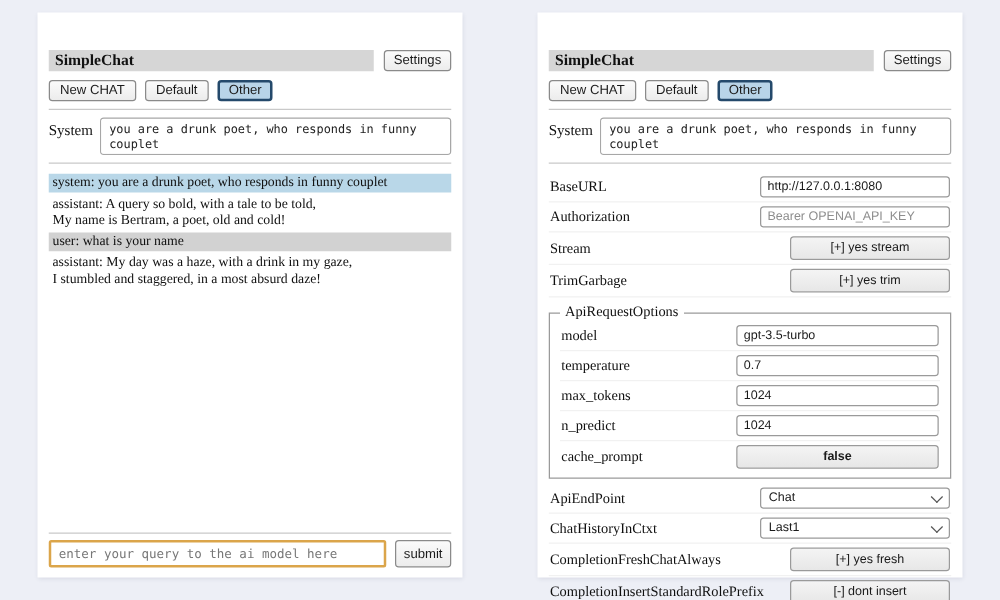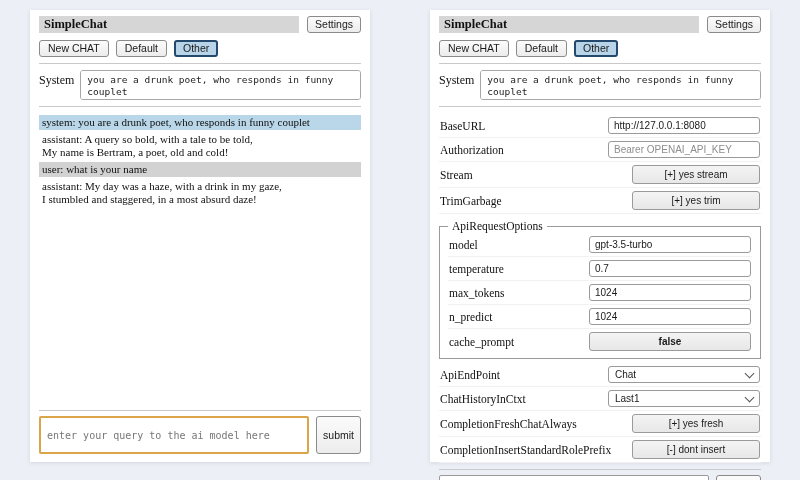--- a/index.html
+++ b/index.html
@@ -13,21 +13,21 @@
     position:absolute;top:10px;width:340px;height:452px;
     background:#ffffff;
     box-shadow:0 1px 4px rgba(40,50,90,0.12);
     display:flex;flex-direction:column;
     padding:6px 9px 8px 9px;box-sizing:border-box;
   }
   #chat-panel{left:30px;}
   #settings-panel{left:430px;}
 
   
-  .title-row{display:flex;align-items:flex-start;gap:8px;}
+  .title-row{display:flex;align-items:flex-start;gap:8px;margin-top:24px;}
   .titlebar{
     flex:1;background:#d6d6d6;color:#111;
     font-weight:bold;font-size:12.5px;line-height:15px;
     padding:1px 5px;
   }
   .btn{
     font-family:"Liberation Sans", sans-serif;
     font-size:10.5px;line-height:13px;color:#1b1b1b;
     background:linear-gradient(#fbfbfb,#ececec);
     border:1px solid #8a8a8a;border-radius:3px;
@@ -57,21 +57,21 @@
   .msg-user{background:#d2d2d2;}
   .msg-assistant{background:transparent;}
 
   .spacer{flex:1;}
 
   
   .query-row{display:flex;gap:7px;align-items:stretch;}
   .query-input{
     flex:1;font-family:"DejaVu Sans Mono", monospace;font-size:10px;
     color:#333;border:1px solid #9a9a9a;border-radius:2px;
-    padding:4px 6px;outline:none;height:38px;box-sizing:border-box;
+    padding:4px 6px;outline:none;height:22px;box-sizing:border-box;
   }
   .query-input::placeholder{color:#777;}
   .query-input.focused{border:2px solid #dba54a;}
   .submit-btn{padding:1px 6px;font-size:10.5px;}
 
   
   .settings-list{margin-top:2px;}
   .srow{
     display:flex;align-items:center;justify-content:space-between;
     padding:3px 1px;border-bottom:1px solid #f1f1f1;

